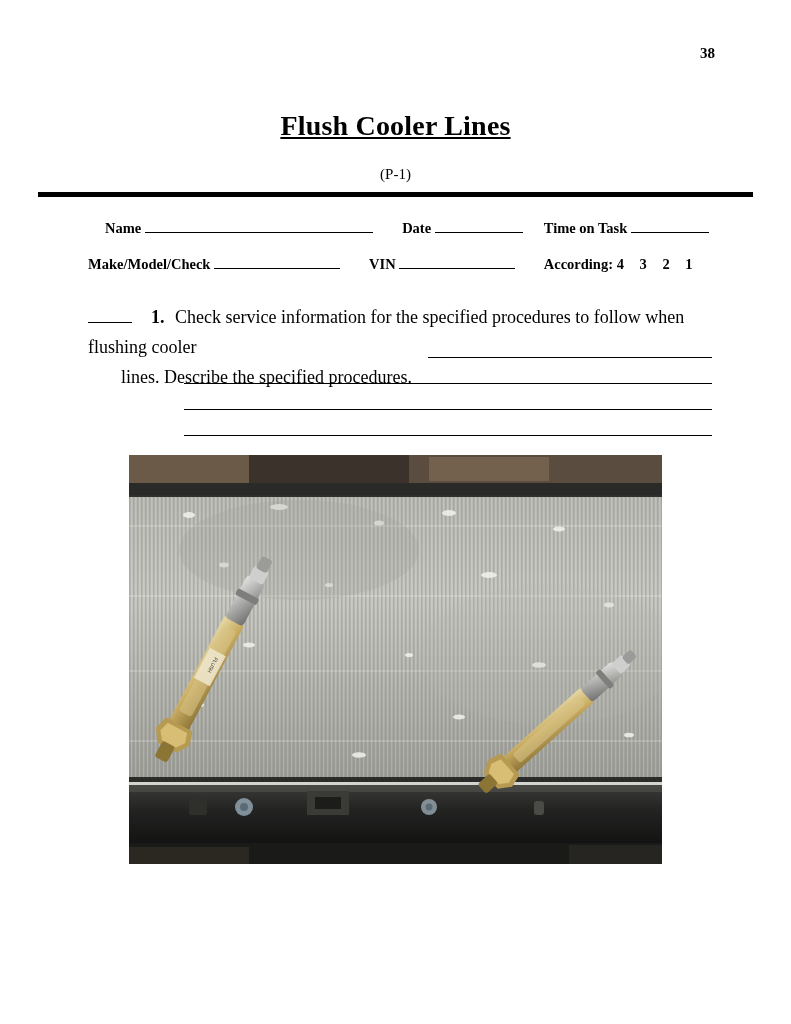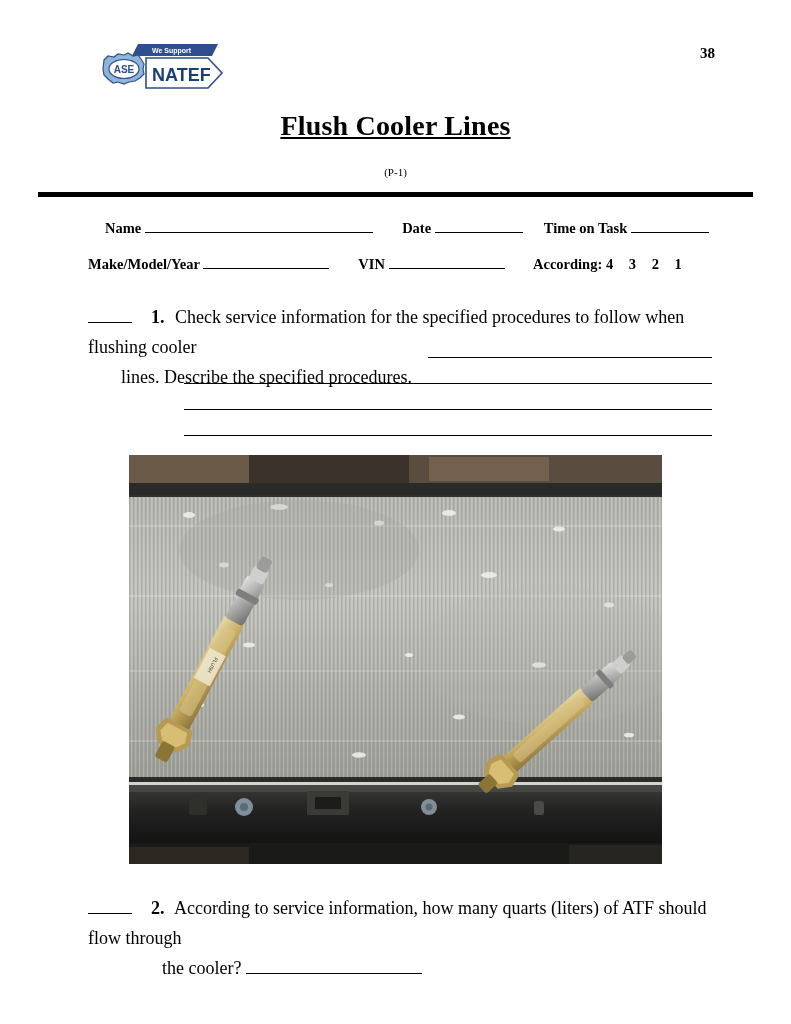--- a/index.html
+++ b/index.html
@@ -59,21 +59,21 @@
     top: 148px;
     text-align: center;
     font-size: 14.5px;
   }
   .subtitle b { font-weight: bold; }
   .subtitle2 {
     position: absolute;
     left: 0; right: 0;
     top: 166px;
     text-align: center;
-    font-size: 11px;
+    font-size: 15px;
   }
 
   .rule {
     position: absolute;
     left: 38px;
     right: 38px;
     top: 192px;
     height: 5px;
     background: #000;
   }
@@ -153,56 +153,40 @@
     height: 12px;
   }
 </style>
 </head>
 <body>
 
 <div class="page">
 
   <div class="page-number">38</div>
 
-  <div class="logo">
-    <svg width="125" height="48" viewBox="0 0 125 48" xmlns="http://www.w3.org/2000/svg">
-
-      <path d="M38 2 L118 2 L112 14 L32 14 Z" fill="#2f4f8f"></path>
-      <text x="52" y="11" font-family="Liberation Sans, sans-serif" font-size="7" fill="#ffffff" font-weight="bold">We Support</text>
-
-      <g transform="translate(24,27)">
-        <path d="M-20 -9 L-16 -13 L-10 -12 L-6 -15 L0 -14 L4 -16 L9 -13 L14 -14 L17 -10 L20 -5 L19 0 L20 5 L16 9 L11 12 L5 13 L0 15 L-6 13 L-11 14 L-16 10 L-20 6 L-21 0 Z" fill="#8fb5d8" stroke="#2f4f8f" stroke-width="1.2"></path>
-        <ellipse cx="0" cy="0" rx="15" ry="9.5" fill="#ffffff" stroke="#2f4f8f" stroke-width="1.2"></ellipse>
-        <text x="0" y="3.6" text-anchor="middle" font-family="Liberation Sans, sans-serif" font-size="10" font-weight="bold" fill="#2f4f8f">ASE</text>
-      </g>
-
-      <path d="M46 16 L108 16 L122 31 L108 46 L46 46 Z" fill="#ffffff" stroke="#2f4f8f" stroke-width="1.6"></path>
-      <text x="52" y="39" font-family="Liberation Sans, sans-serif" font-size="18" font-weight="bold" fill="#1b3f73">NATEF</text>
-    </svg>
-  </div>
 
   <div class="doc-title">Flush Cooler Lines</div>
 
   <div class="subtitle2">(P-1)</div>
 
   <div class="rule"></div>
 
   <div class="info-row row1">
     <span class="field-label">Name</span>
     <span class="blank" style="width:228px"></span>
     <span style="display:inline-block;width:22px"></span>
     <span class="field-label">Date</span>
     <span class="blank" style="width:88px"></span>
     <span style="display:inline-block;width:14px"></span>
     <span class="field-label">Time on Task</span>
     <span class="blank" style="width:78px"></span>
   </div>
 
   <div class="info-row row2">
-    <span class="field-label">Make/Model/Year</span>
+    <span class="field-label">Make/Model/Check</span>
     <span class="blank" style="width:126px"></span>
     <span style="display:inline-block;width:22px"></span>
     <span class="field-label">VIN</span>
     <span class="blank" style="width:116px"></span>
     <span style="display:inline-block;width:22px"></span>
     <span class="field-label">According:</span>
     <span class="eval-nums">4   3   2   1</span>
   </div>
 
   <div class="q q1">
@@ -333,23 +317,14 @@
         <rect x="3" y="-52" width="14" height="14" rx="3" fill="#cfd0cd"></rect>
         <rect x="5" y="-62" width="10" height="12" rx="3" fill="#9b9c99"></rect>
         <rect x="-1" y="-26" width="22" height="6" rx="2" fill="#7e7f7c"></rect>
         <polygon points="-4,104 24,104 28,118 20,130 -1,130 -8,118" fill="#b79a52"></polygon>
         <polygon points="0,108 20,108 23,118 17,126 2,126 -3,118" fill="#d8bd74"></polygon>
         <rect x="3" y="126" width="13" height="16" rx="3" fill="#8b7434"></rect>
       </g>
     </svg>
   </div>
 
-  <div class="q q2">
-    <span class="q-blank"></span>
-    <span class="q-num">2.</span>
-    <span>According to service information, how many quarts (liters) of ATF should flow through</span>
-    <span class="line2">
-      <span>the cooler?</span>
-      <span class="q2-blank"></span>
-    </span>
-  </div>
 
 </div>
 
 </body></html>

